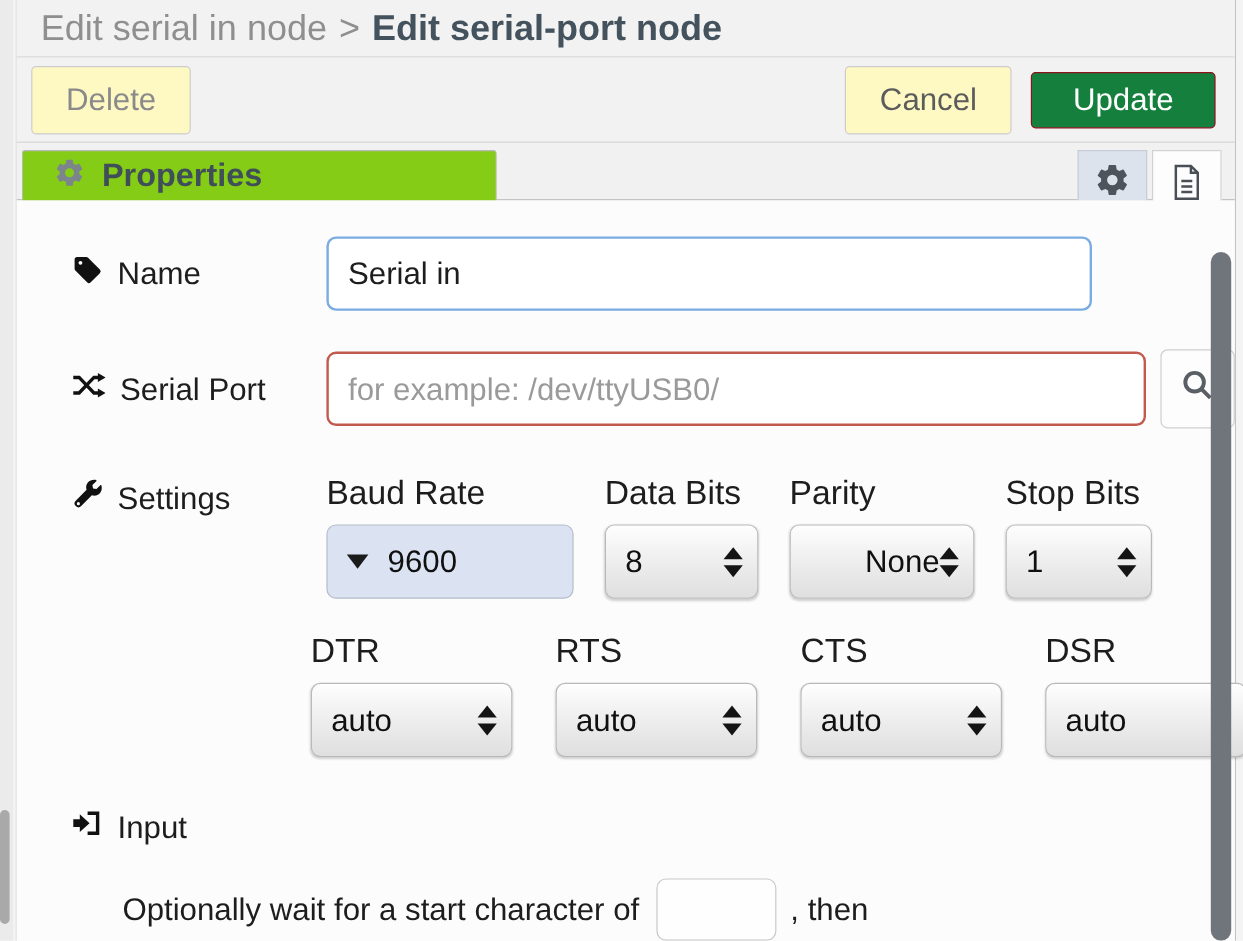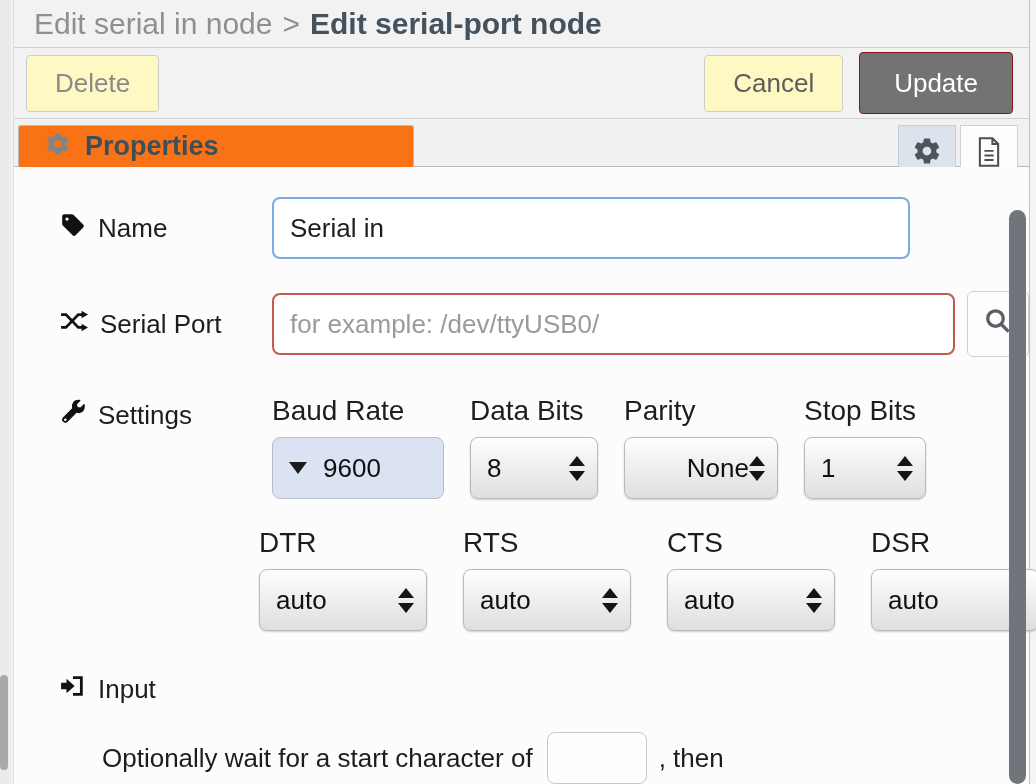--- a/index.html
+++ b/index.html
@@ -18,25 +18,25 @@
   .hdr { height:66px; background:#f2f2f2; border-bottom:1px solid #d2d2d2; display:flex; align-items:center; padding:0 20px; font-size:30px; }
   .crumb-parent { color:#8f8f8f; }
   .crumb-sep { color:#8f8f8f; margin:0 10px; }
   .crumb-current { color:#43525d; font-weight:bold; }
 
   
   .toolbar { height:96px; background:#f2f2f2; border-bottom:1px solid #d2d2d2; display:flex; align-items:center; padding:0 16px 0 12px; }
   .btn { height:57px; padding:0 28px; font-size:26px; border-radius:4px; border:1px solid #cccccc; background:#fef9c3; cursor:pointer; font-family:inherit; }
   .btn-delete { color:#8a8a8a; }
   .btn-cancel { color:#5c5c5c; margin-left:auto; }
-  .btn-update { background:#737373; border-color:#8b121f; color:#ffffff; margin-left:16px; padding:0 34px; height:62px; }
+  .btn-update { background:#15803d; border-color:#8b121f; color:#ffffff; margin-left:16px; padding:0 34px; height:47px; }
 
   
   .tabbar { height:66px; background:#f1f1f1; border-bottom:1px solid #b9b9b9; position:relative; }
-  .tab { position:absolute; left:4px; top:6px; bottom:-1px; width:396px; background:#f97316;
+  .tab { position:absolute; left:4px; top:6px; bottom:-1px; width:396px; background:#84cc16;
          border:1px solid #b9b9b9; border-bottom:none; border-radius:3px 3px 0 0;
          display:flex; align-items:center; padding:0 0 0 26px; gap:14px; cursor:pointer; }
   .tab-label { font-size:27px; font-weight:bold; color:#3f4e59; }
   .iconbtn { position:absolute; top:6px; height:59px; width:58px; display:flex; align-items:center; justify-content:center; cursor:pointer; }
   .iconbtn-gear { right:73px; background:#dde3ed; border:1px solid #c8cdd7; border-bottom:4px solid #555c64; }
   .iconbtn-doc  { right:11px; background:#fdfdfd; border:1px solid #d2d2d2; }
 
   
   .form { flex:1; background:#fcfcfc; padding:30px 0 0 46px; position:relative; font-size:26px; color:#222; }
   .row { display:flex; align-items:center; }
@@ -51,21 +51,21 @@
 
   .row-port { margin-top:32px; }
   .row-settings { margin-top:38px; align-items:flex-start; }
   .setgrid { display:flex; gap:26px; }
   .setcol { display:flex; flex-direction:column; gap:10px; }
   .collabel { font-size:28px; color:#1d1d1d; }
   .sel { height:62px; border:1px solid #b9b9b9; border-radius:8px; cursor:pointer;
          background:linear-gradient(#fefefe, #ececec 55%, #dfdfdf);
          box-shadow:0 1px 2px rgba(0,0,0,0.18);
          display:flex; align-items:center; justify-content:space-between; padding:0 12px 0 16px; font-size:26px; color:#101010; }
-  .sel-baud { width:172px; background:#dbe2f1; border-color:#b5bdca; box-shadow:none; justify-content:flex-start; gap:16px; }
+  .sel-baud { width:206px; background:#dbe2f1; border-color:#b5bdca; box-shadow:none; justify-content:flex-start; gap:16px; }
   .w-databits { width:128px; } .w-parity { width:154px;justify-content:flex-end; } .w-stopbits { width:122px; } .w-auto { width:168px; }
   .updown { display:flex; flex-direction:column; gap:5px; align-items:center; }
   .tri-up { width:0; height:0; border-left:8px solid transparent; border-right:8px solid transparent; border-bottom:10px solid #141414; }
   .tri-down { width:0; height:0; border-left:8px solid transparent; border-right:8px solid transparent; border-top:10px solid #141414; }
   .tri-caret { width:0; height:0; border-left:9px solid transparent; border-right:9px solid transparent; border-top:12px solid #1b1b1b; }
 
   .row2 { display:flex; gap:36px; margin:28px 0 0 199px; }
 
   .input-section { margin-top:42px; }
   .sec-head { display:flex; align-items:center; gap:12px; color:#1d1d1d; }

